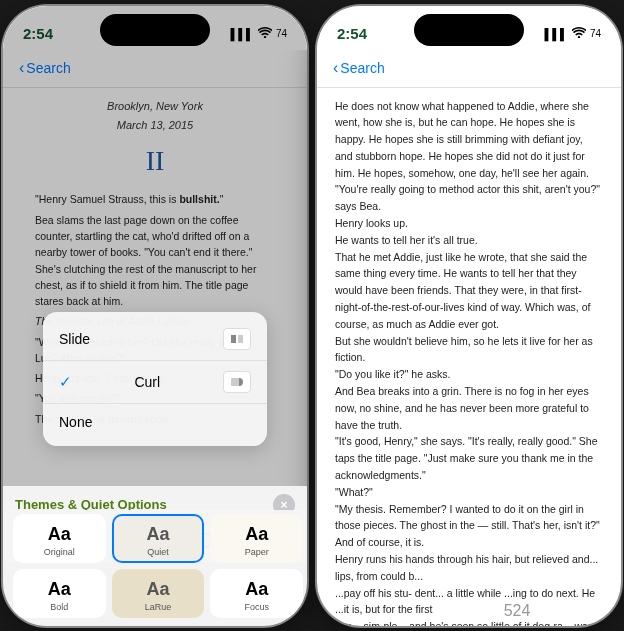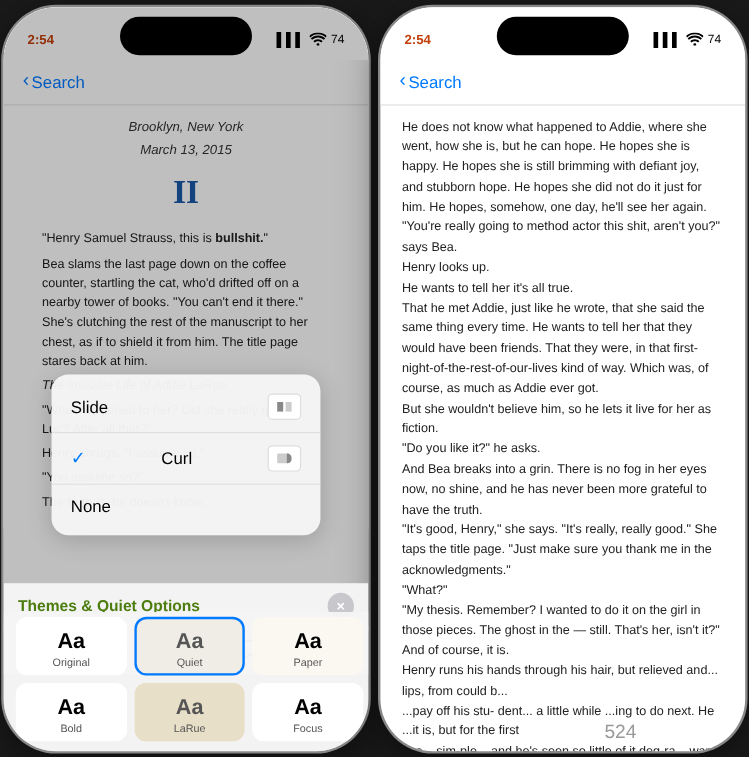--- a/index.html
+++ b/index.html
@@ -33,23 +33,23 @@
       height: 44px;
       background: #fff;
       display: flex;
       align-items: center;
       justify-content: space-between;
       padding: 12px 20px 0 20px;
       position: relative;
       z-index: 10;
     }
     .status-bar .time {
-      font-size: 11px;
+      font-size: 15px;
       font-weight: 600;
-      color: #c2410c;
+      color: #14532d;
     }
     .status-bar .icons {
       display: flex;
       align-items: center;
       gap: 4px;
       font-size: 11px;
       color: #000;
     }
     
     .dynamic-island {
@@ -95,21 +95,21 @@
     .book-content .location {
       text-align: center;
       font-style: italic;
       font-size: 11px;
       color: #333;
       margin-bottom: 2px;
     }
     .book-content .chapter {
       text-align: center;
       font-size: 28px;
-      font-weight: bold;
+      font-weight: normal;
       color: #1a5aa8;
       margin: 4px 0 8px 0;
       font-family: Georgia, serif;
     }
     .book-content p {
       margin-bottom: 4px;
       font-size: 10.5px;
       line-height: 1.55;
     }
     .book-content .italic { font-style: italic; }

